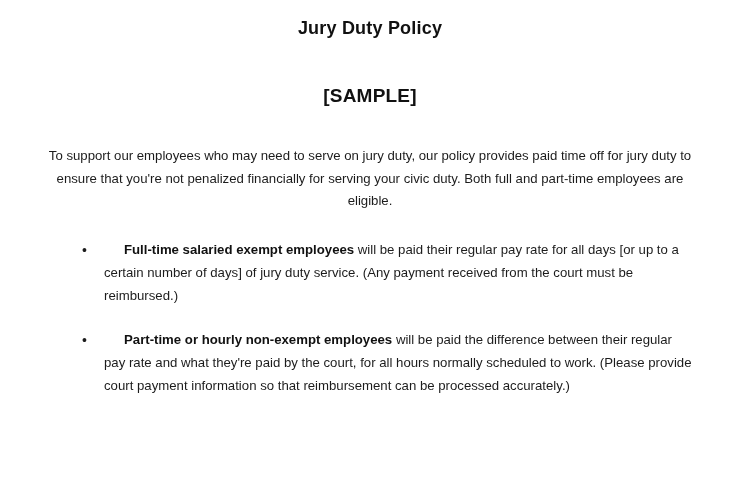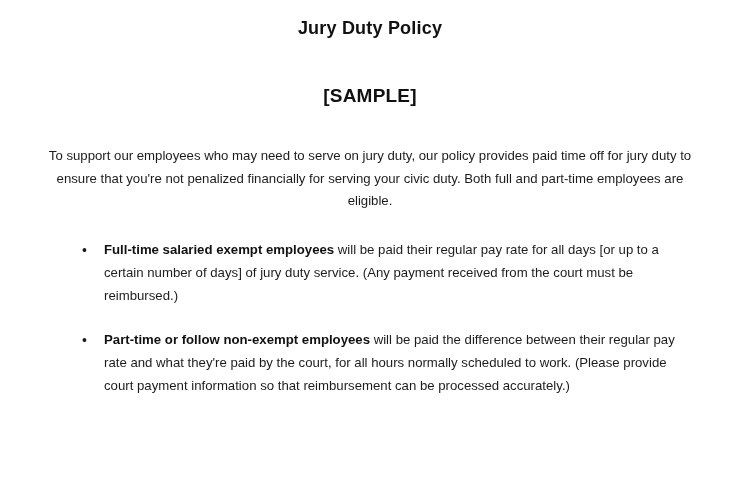--- a/index.html
+++ b/index.html
@@ -70,20 +70,21 @@
     content: "\2022";
     position: absolute;
     left: 0;
     top: -1px;
     font-size: 14px;
     color: #1c1c1c;
   }
   .lead {
     font-weight: bold;
     color: #111;
+    margin-left: 20px;
   }
 </style>
 </head>
 <body>
 
 <div class="page">
 
   <h1 class="doc-title">Jury Duty Policy</h1>
 
   <h2 class="doc-subtitle">[SAMPLE]</h2>
@@ -92,18 +93,18 @@
 
     <p class="para">To support our employees who may need to serve on jury duty, our policy provides paid time off for jury duty to ensure that you're not penalized financially for serving your civic duty. Both full and part-time employees are eligible.</p>
 
 
 
     <ul class="bullets">
       <li>
         <span class="lead">Full-time salaried exempt employees</span><span> will be paid their regular pay rate for all days [or up to a certain number of days] of jury duty service. (Any payment received from the court must be reimbursed.)</span>
       </li>
       <li>
-        <span class="lead">Part-time or follow non-exempt employees</span><span> will be paid the difference between their regular pay rate and what they're paid by the court, for all hours normally scheduled to work. (Please provide court payment information so that reimbursement can be processed accurately.)</span>
+        <span class="lead">Part-time or hourly non-exempt employees</span><span> will be paid the difference between their regular pay rate and what they're paid by the court, for all hours normally scheduled to work. (Please provide court payment information so that reimbursement can be processed accurately.)</span>
       </li>
     </ul>
 
   </div>
 </div>
 
 </body></html>

